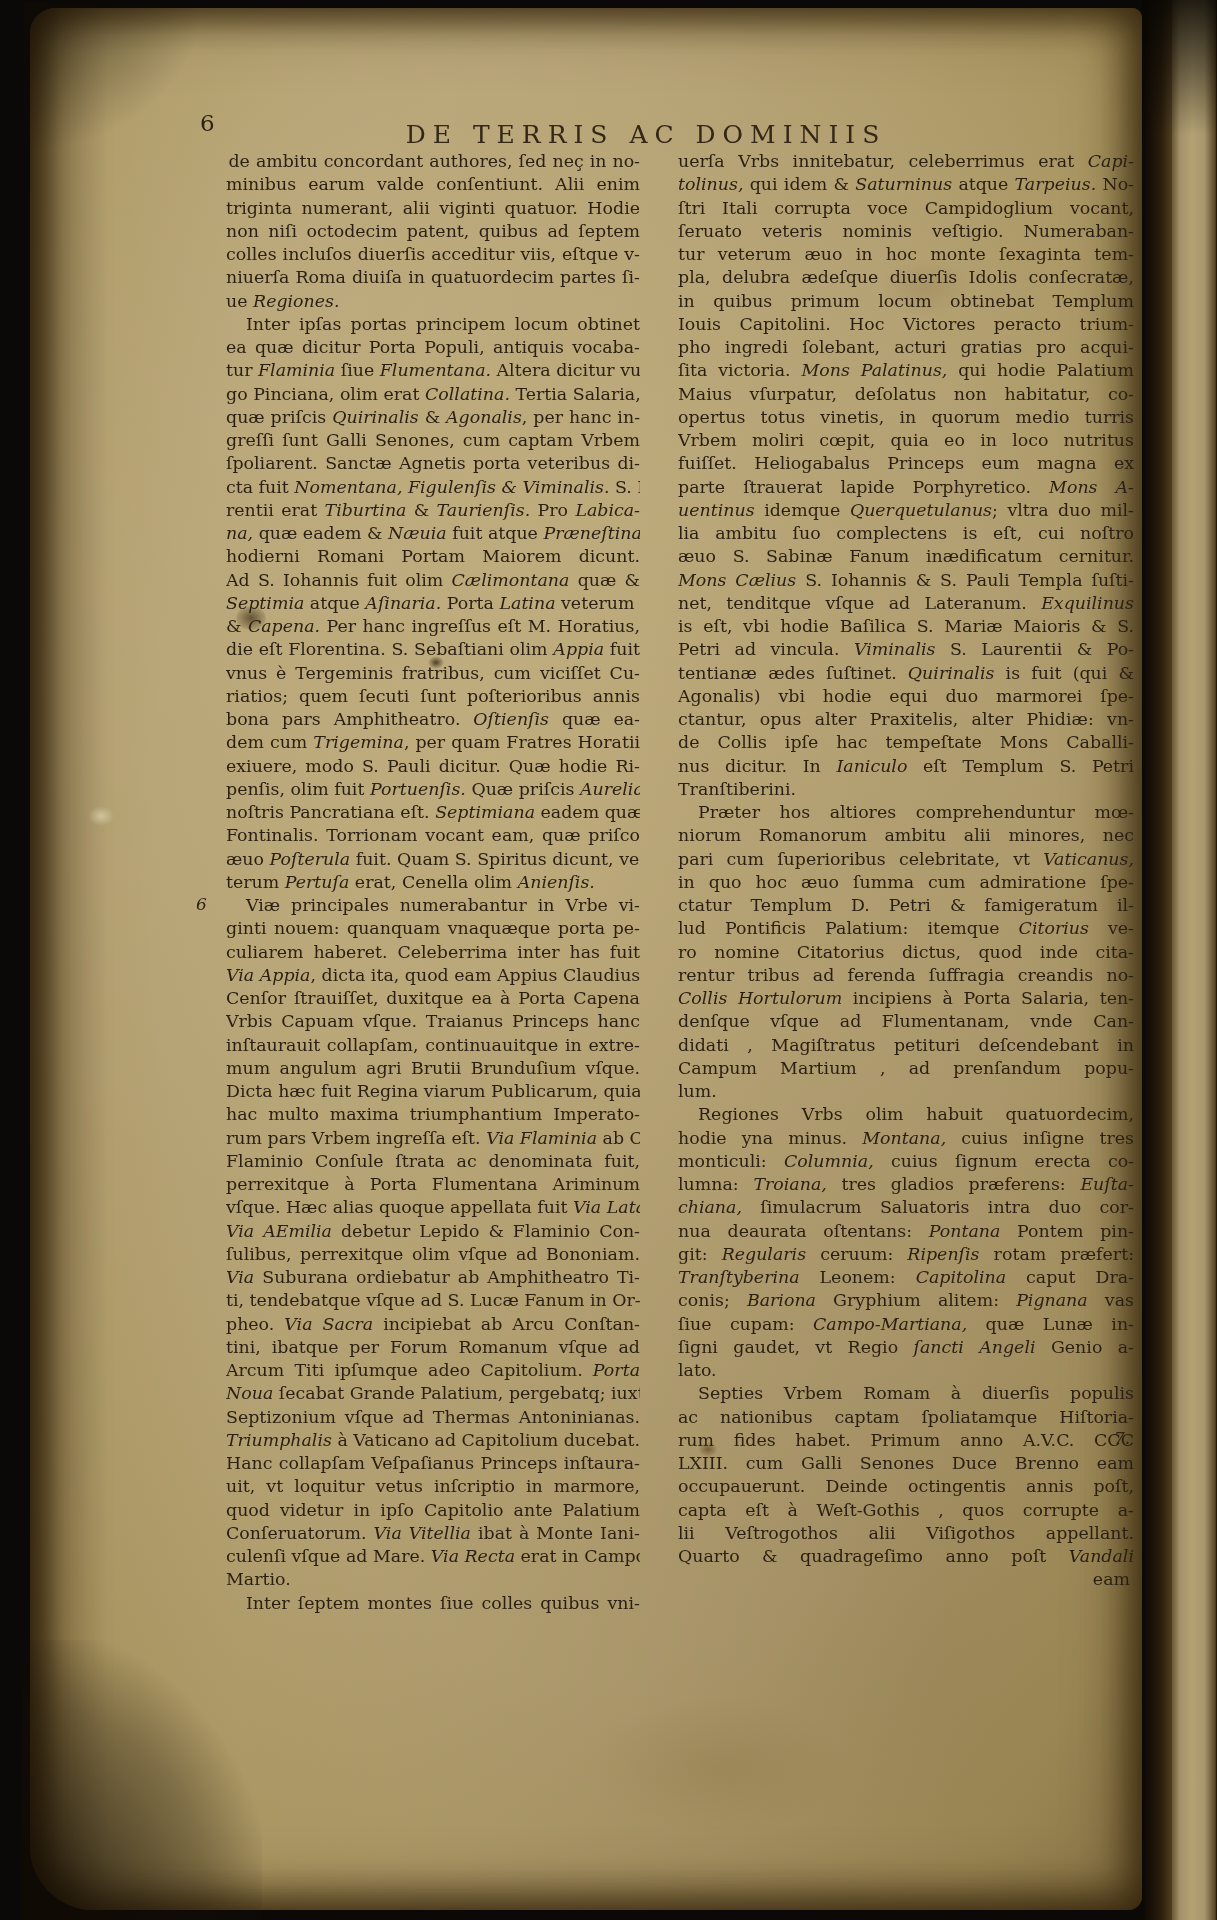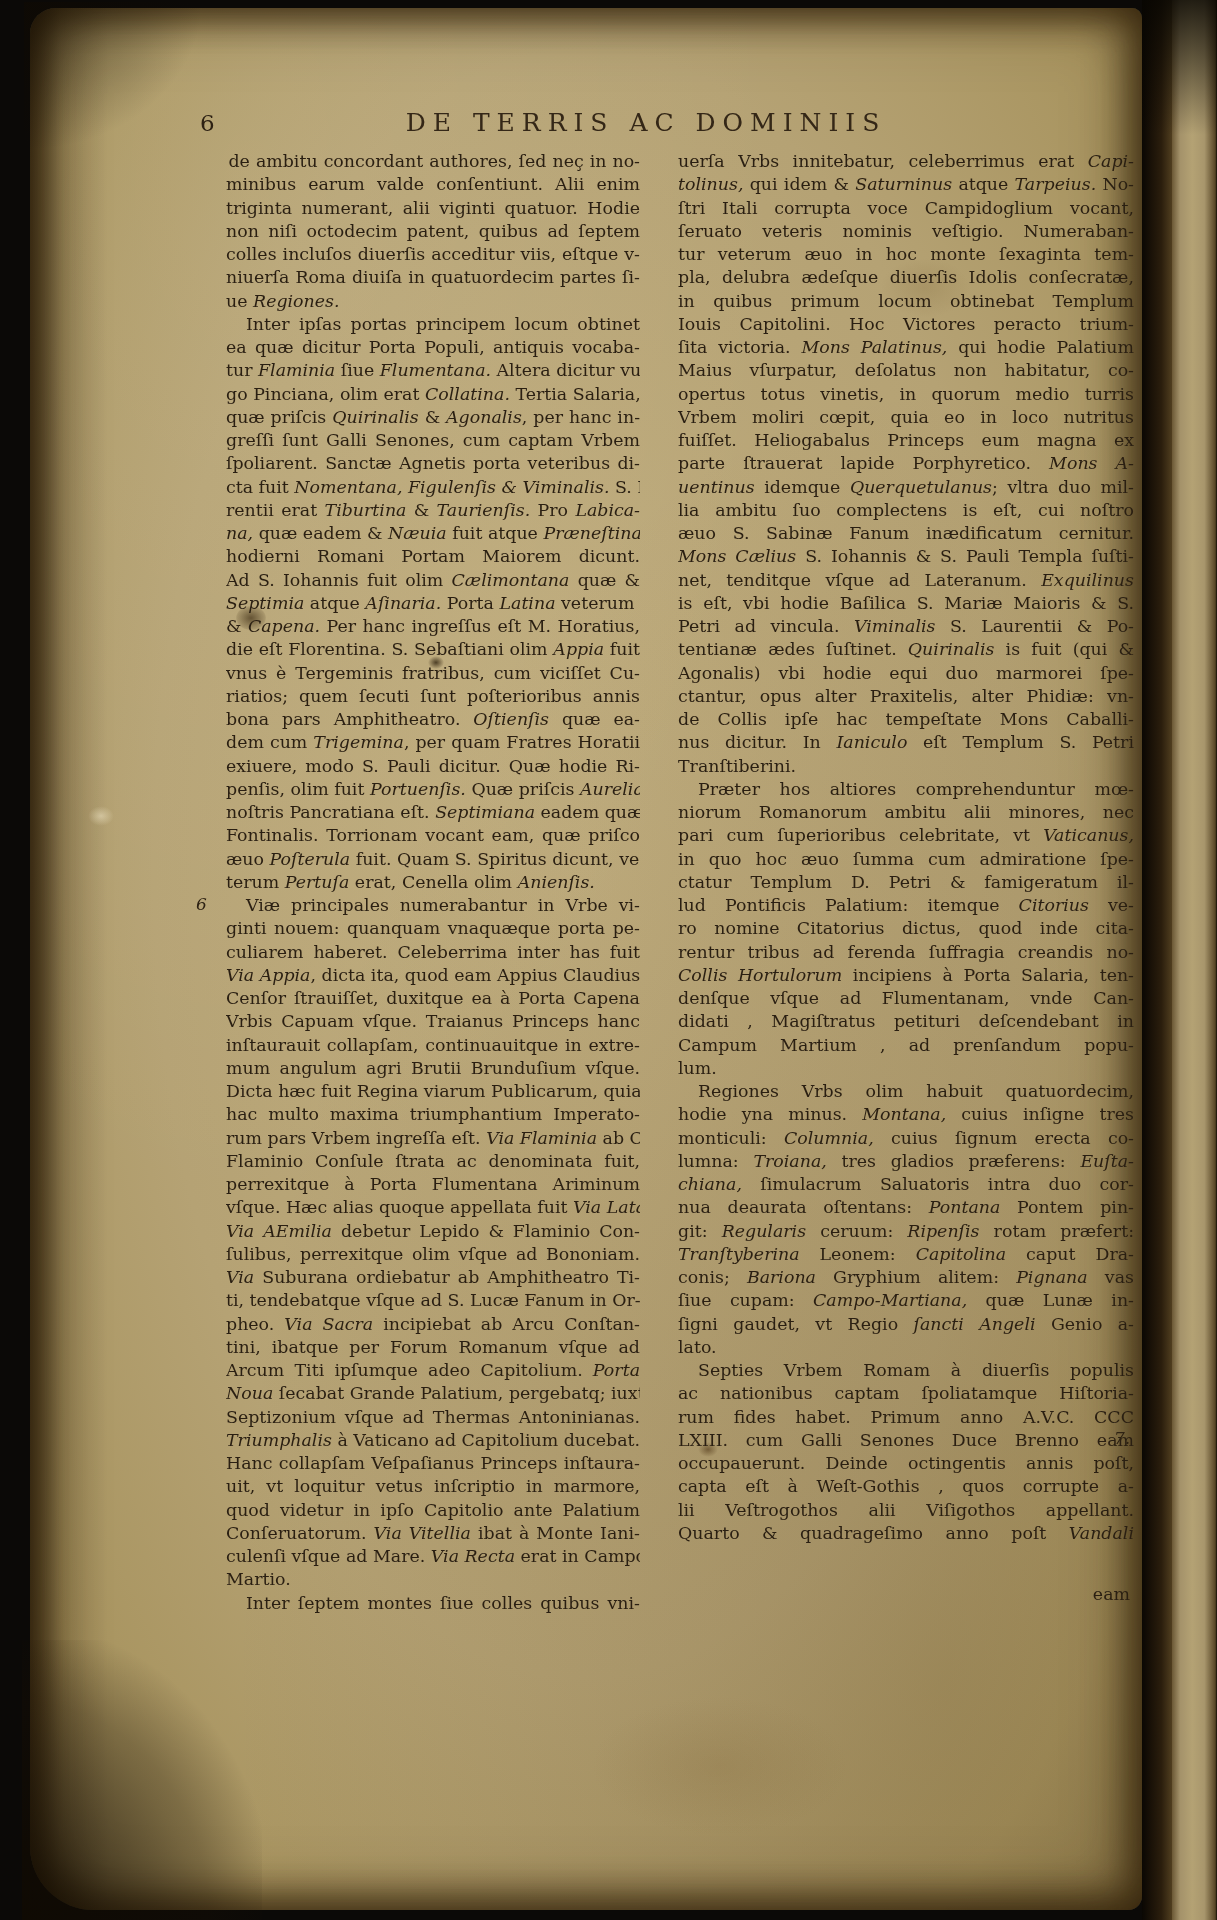--- a/index.html
+++ b/index.html
@@ -44,32 +44,32 @@
         background:radial-gradient(ellipse, rgba(238,228,196,0.55), transparent 70%);}
   #stain-fox1{left:668px;top:1434px;width:20px;height:15px;border-radius:50%;
         background:radial-gradient(ellipse, rgba(72,47,16,0.55), transparent 70%);}
   #stain-fox2{left:560px;top:1688px;width:260px;height:140px;border-radius:50%;
         background:radial-gradient(ellipse, rgba(130,104,58,0.22), transparent 70%);}
   #stain-fox3{left:850px;top:250px;width:90px;height:60px;border-radius:50%;
         background:radial-gradient(ellipse, rgba(120,96,52,0.20), transparent 70%);}
 
   
   #page-number{position:absolute;left:170px;top:102px;font-size:23px;color:#2d2113;}
-  #running-title{position:absolute;left:176px;top:100px;width:880px;text-align:center;
+  #running-title{position:absolute;left:176px;top:112px;width:880px;text-align:center;
         font-size:25px;letter-spacing:7px;color:#342717;}
 
   
   .col{position:absolute;top:142px;color:#2a1f12;}
   #col-left{left:196px;width:414px;}
   #col-right{left:648px;width:456px;}
   .tline{height:23.25px;line-height:23.25px;white-space:nowrap;overflow:hidden;
          font-size:17.4px;text-align:justify;text-align-last:justify;}
   .pstart{text-indent:20px;}
   .pend{text-align-last:left;}
-  .cwline{text-align-last:right;padding-right:4px;margin-top:38px;}
+  .cwline{text-align-last:right;padding-right:4px;}
   .hang{text-indent:-10px;}
   .it{font-style:italic;}
 
   
   .margin-note{position:absolute;font-size:17px;font-style:italic;color:#2d2113;}
   #margin-note-left{left:166px;top:886px;}
   #margin-note-right{left:1084px;top:1420px;}
 </style>
 </head>
 <body>
@@ -157,20 +157,21 @@
       </div>
     <div class="col" id="col-right">
         <div class="tline"><span>uerſa Vrbs innitebatur, celeberrimus erat </span><span class="it">Capi-</span></div>
         <div class="tline"><span class="it">tolinus,</span><span> qui idem &amp; </span><span class="it">Saturninus</span><span> atque </span><span class="it">Tarpeius.</span><span> No-</span></div>
         <div class="tline"><span>ſtri Itali corrupta voce Campidoglium vocant,</span></div>
         <div class="tline"><span>ſeruato veteris nominis veſtigio.  Numeraban-</span></div>
         <div class="tline"><span>tur veterum æuo in hoc monte ſexaginta tem-</span></div>
         <div class="tline"><span>pla, delubra ædeſque diuerſis Idolis conſecratæ,</span></div>
         <div class="tline"><span>in quibus primum locum obtinebat Templum</span></div>
         <div class="tline"><span>Iouis Capitolini.  Hoc Victores peracto trium-</span></div>
+        <div class="tline"><span>pho ingredi ſolebant, acturi gratias pro acqui-</span></div>
         <div class="tline"><span>ſita victoria.  </span><span class="it">Mons Palatinus,</span><span> qui hodie Palatium</span></div>
         <div class="tline"><span>Maius vſurpatur, deſolatus non habitatur, co-</span></div>
         <div class="tline"><span>opertus totus vinetis, in quorum medio turris</span></div>
         <div class="tline"><span>Vrbem moliri cœpit, quia eo in loco nutritus</span></div>
         <div class="tline"><span>fuiſſet.  Heliogabalus Princeps eum magna ex</span></div>
         <div class="tline"><span>parte ſtrauerat lapide Porphyretico.  </span><span class="it">Mons A-</span></div>
         <div class="tline"><span class="it">uentinus</span><span> idemque </span><span class="it">Querquetulanus</span><span>; vltra duo mil-</span></div>
         <div class="tline"><span>lia ambitu ſuo complectens is eſt, cui noſtro</span></div>
         <div class="tline"><span>æuo S. Sabinæ Fanum inædificatum cernitur.</span></div>
         <div class="tline"><span class="it">Mons Cælius</span><span> S. Iohannis &amp; S. Pauli Templa ſuſti-</span></div>

